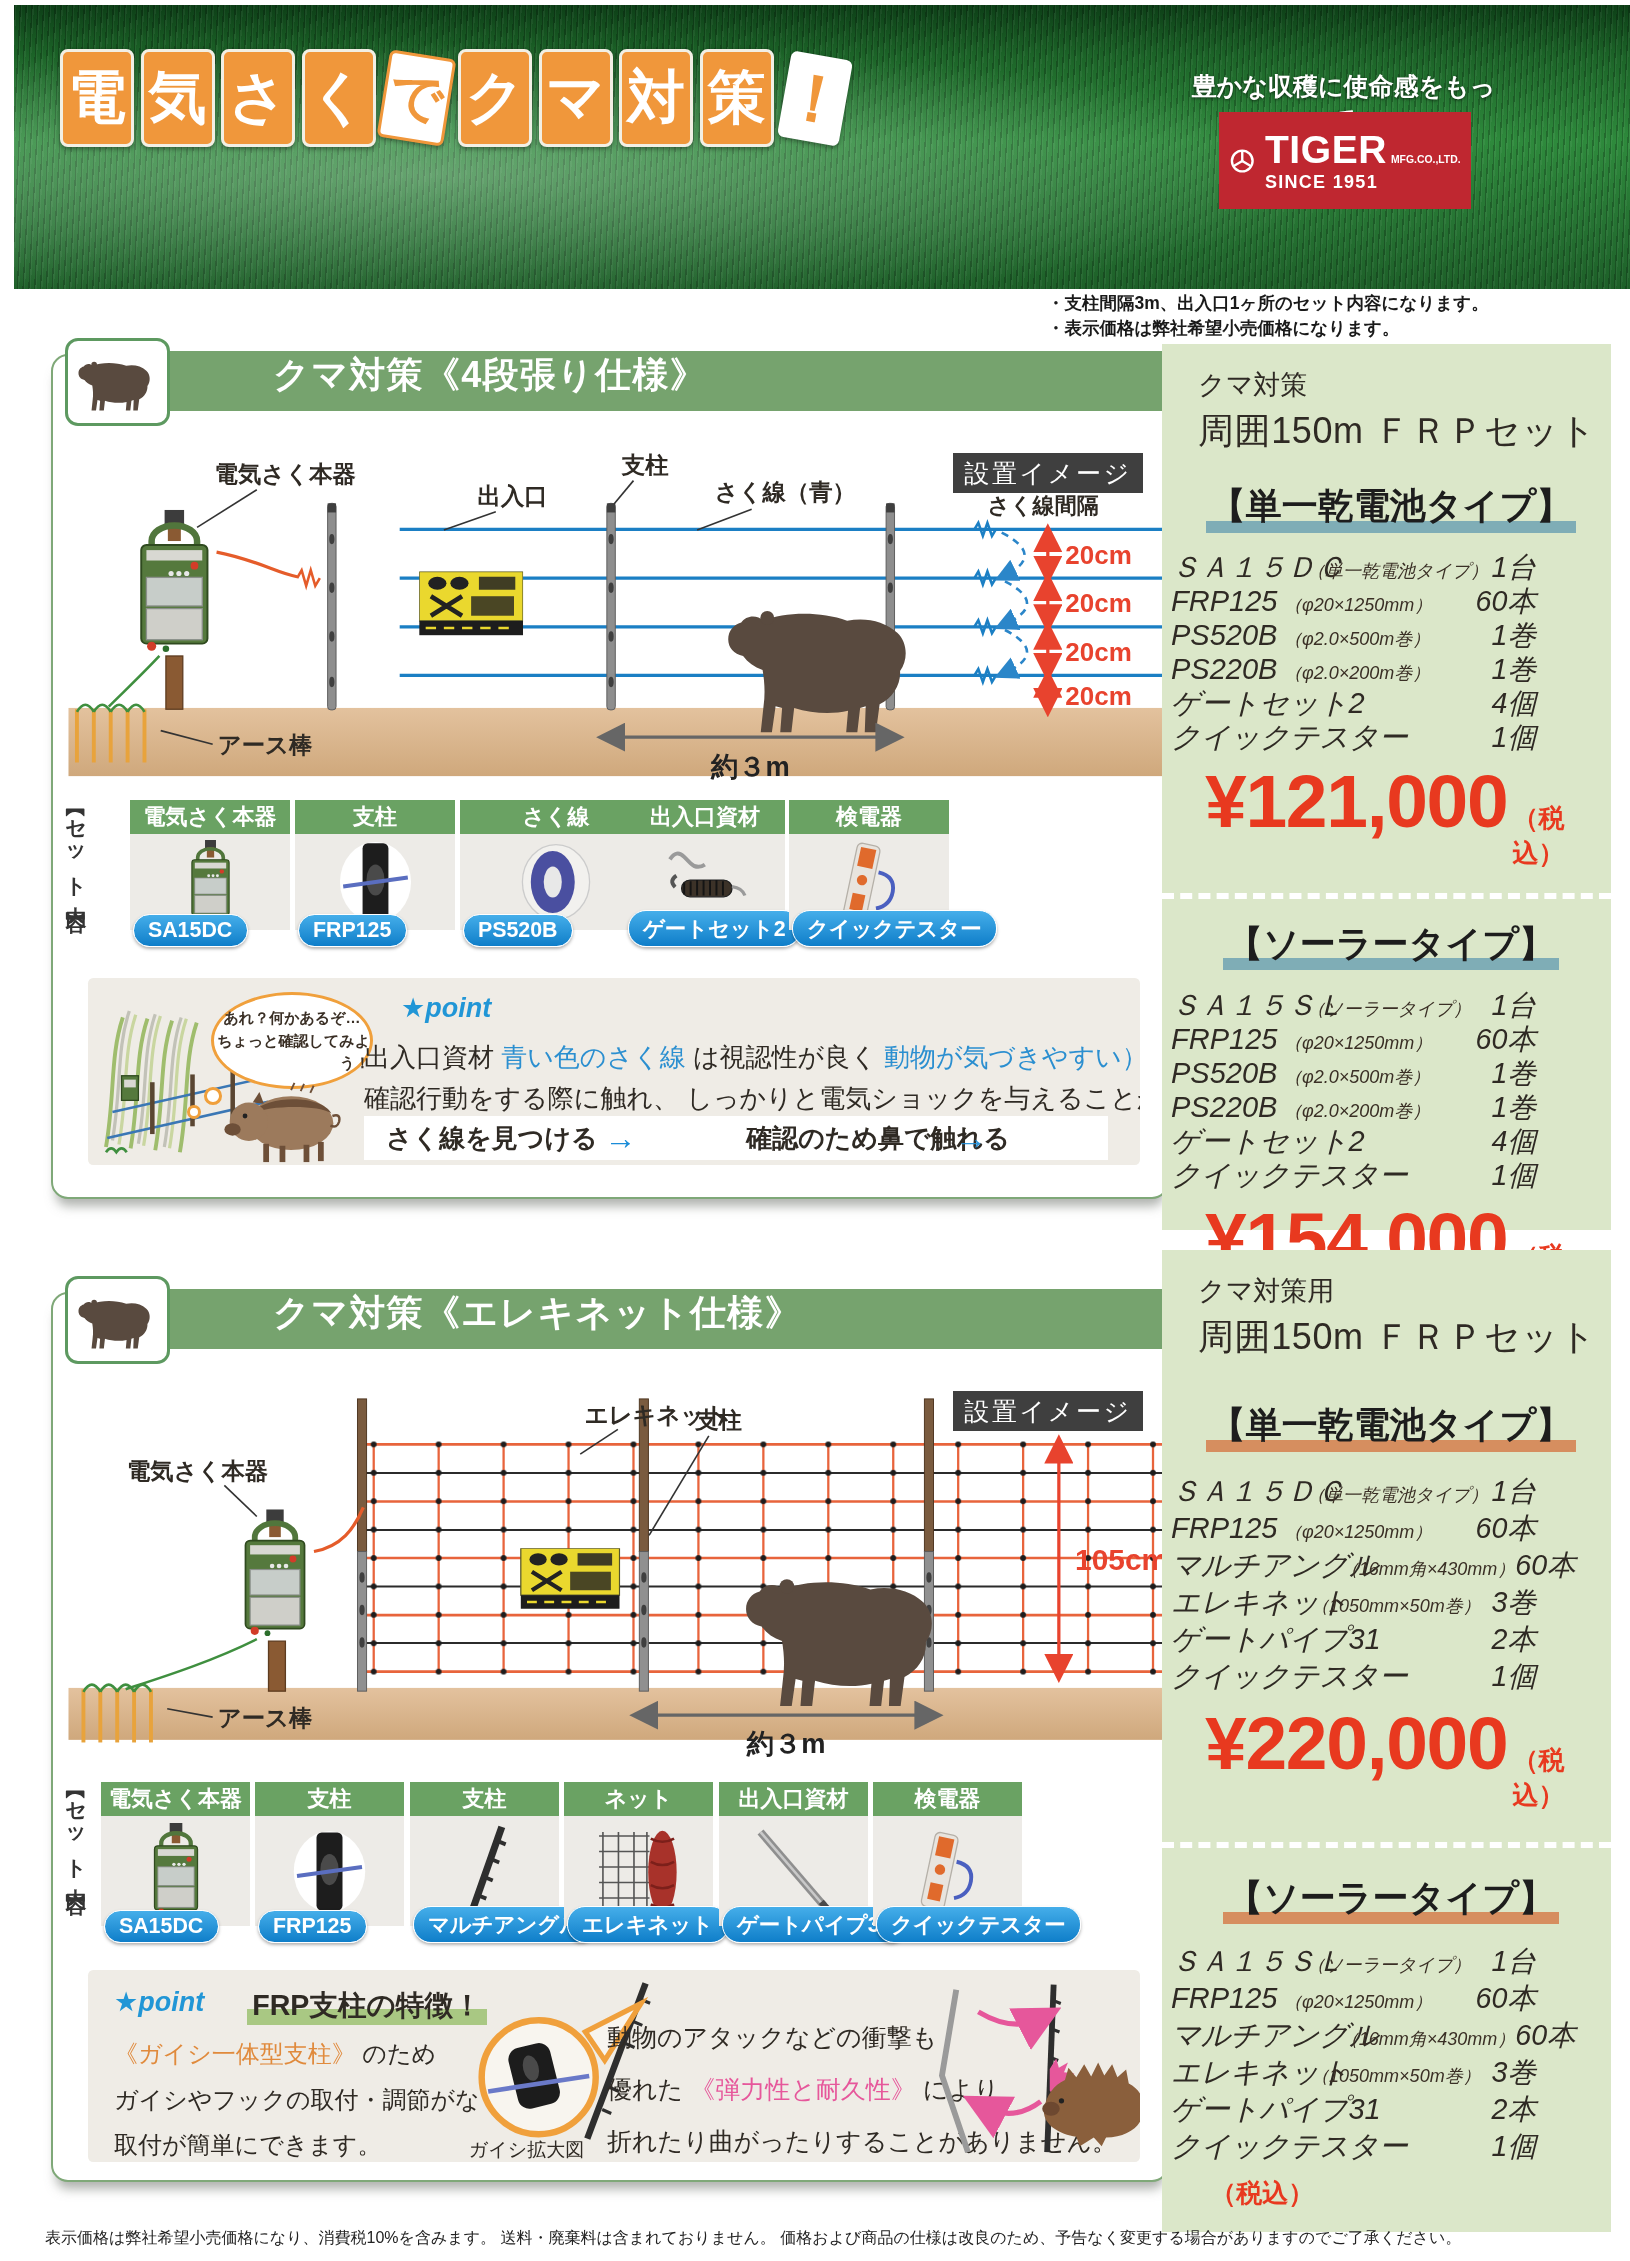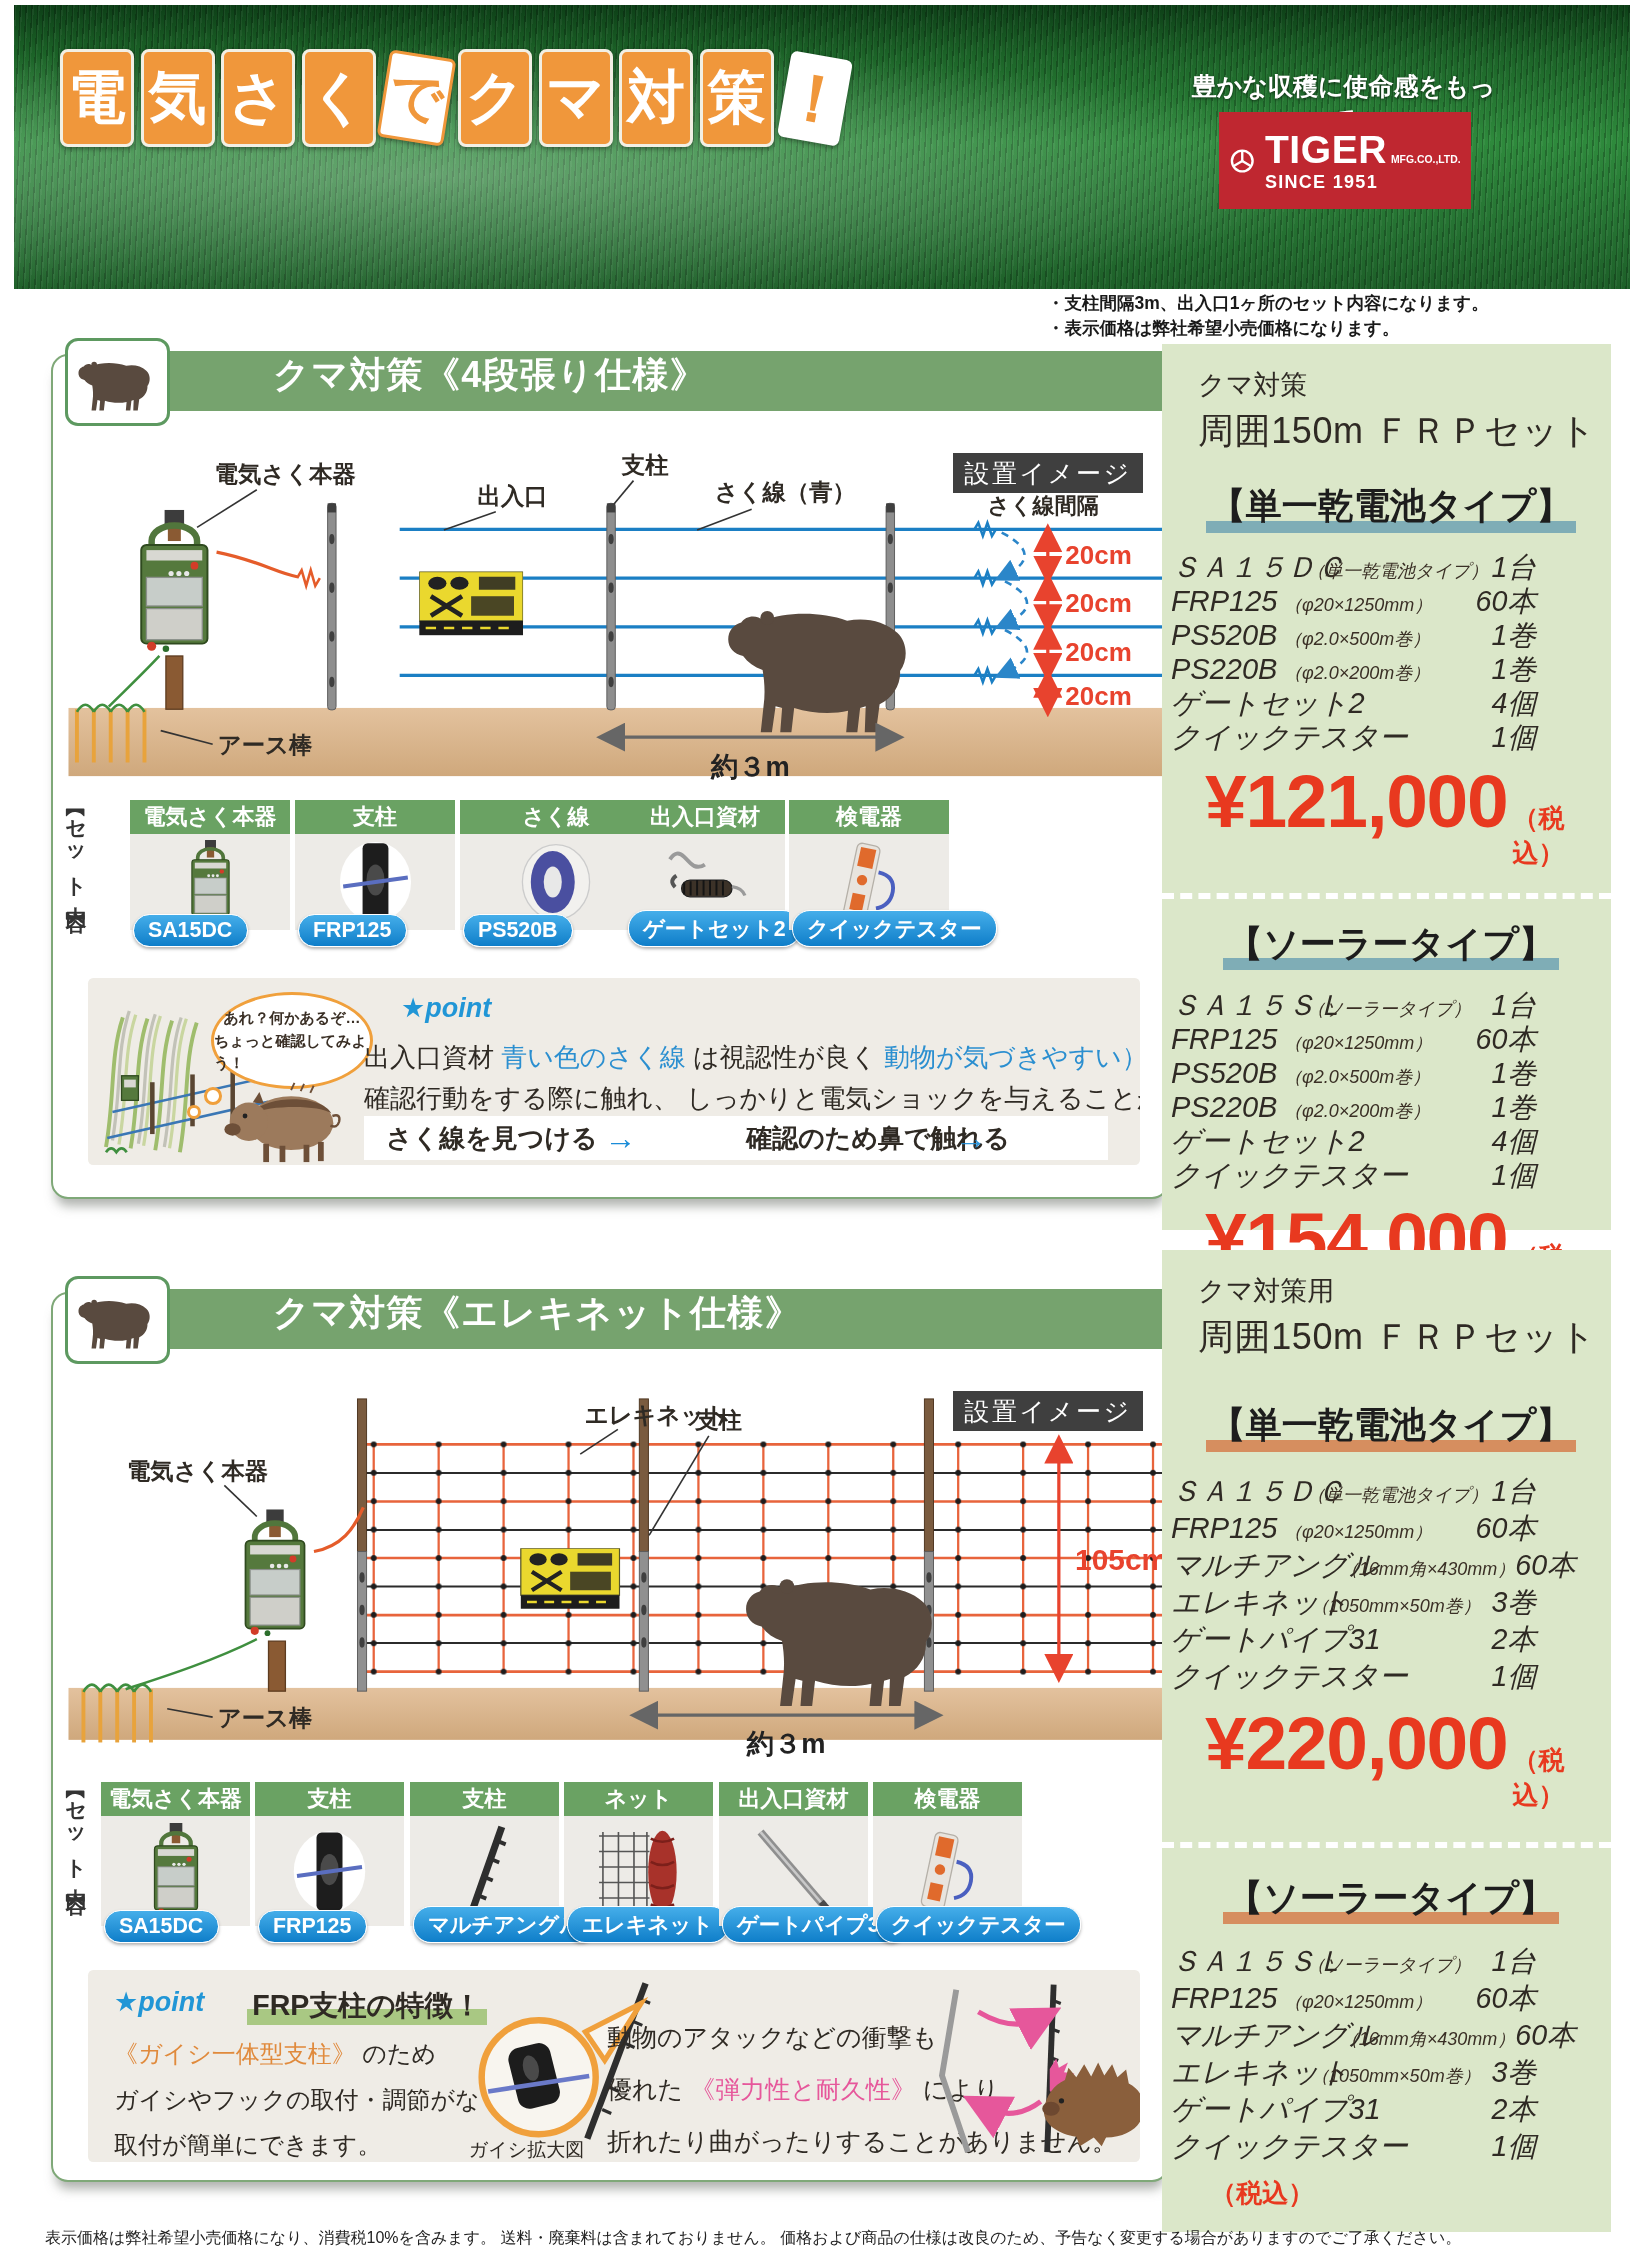--- a/index.html
+++ b/index.html
@@ -52,21 +52,21 @@
   .hl{font-size:28.6px;font-weight:700;color:#2f2a24;background:linear-gradient(transparent 60%,#a9c883 60%);
     padding:0 5.2px;white-space:nowrap;}
   .ptxt{font-size:26px;color:#2f2a24;white-space:nowrap;}
   .bluetxt{color:#2b8fd0;}
   .orgtxt{color:#e08a3c;}
   .pinktxt{color:#e6579b;}
   .flowbox{background:#fff;display:flex;align-items:center;font-size:26px;font-weight:700;color:#2f2a24;
     padding:0 22px;box-sizing:border-box;}
   .farr{color:#1a8cd8;font-weight:800;font-size:32px;margin-left:6.5px;}
   .bubble{background:#fff;border:3.9px solid #f0a03c;border-radius:50%;display:flex;flex-direction:column;
-    align-items:center;justify-content:center;text-align:left;font-size:15px;font-weight:700;color:#3a2f25;line-height:1.5;}
+    align-items:center;justify-content:center;text-align:right;font-size:15px;font-weight:700;color:#3a2f25;line-height:1.5;}
   .bdot{background:#fff;border:3.2px solid #f0a03c;border-radius:50%;}
   
   .panel{background:#dbe7c9;box-sizing:border-box;padding:23.4px 0 0 9px;}
   .panel .sub{font-size:27px;color:#2f2a24;margin-left:27px;}
   .panel .ttl{font-size:36px;color:#2f2a24;margin-left:27px;margin-top:3.9px;letter-spacing:0.6px;}
   .phead{font-size:36px;font-weight:600;color:#1d1d1d;text-align:center;margin-top:26px;}
   .phead .bar{padding:0 3.9px 6.5px 3.9px;}
   .p1 .bar{background:linear-gradient(transparent 74%,#7fadb6 74%);}
   .p2 .bar{background:linear-gradient(transparent 74%,#d68e5f 74%);}
   .rows{margin-top:17px;font-style:italic;}

